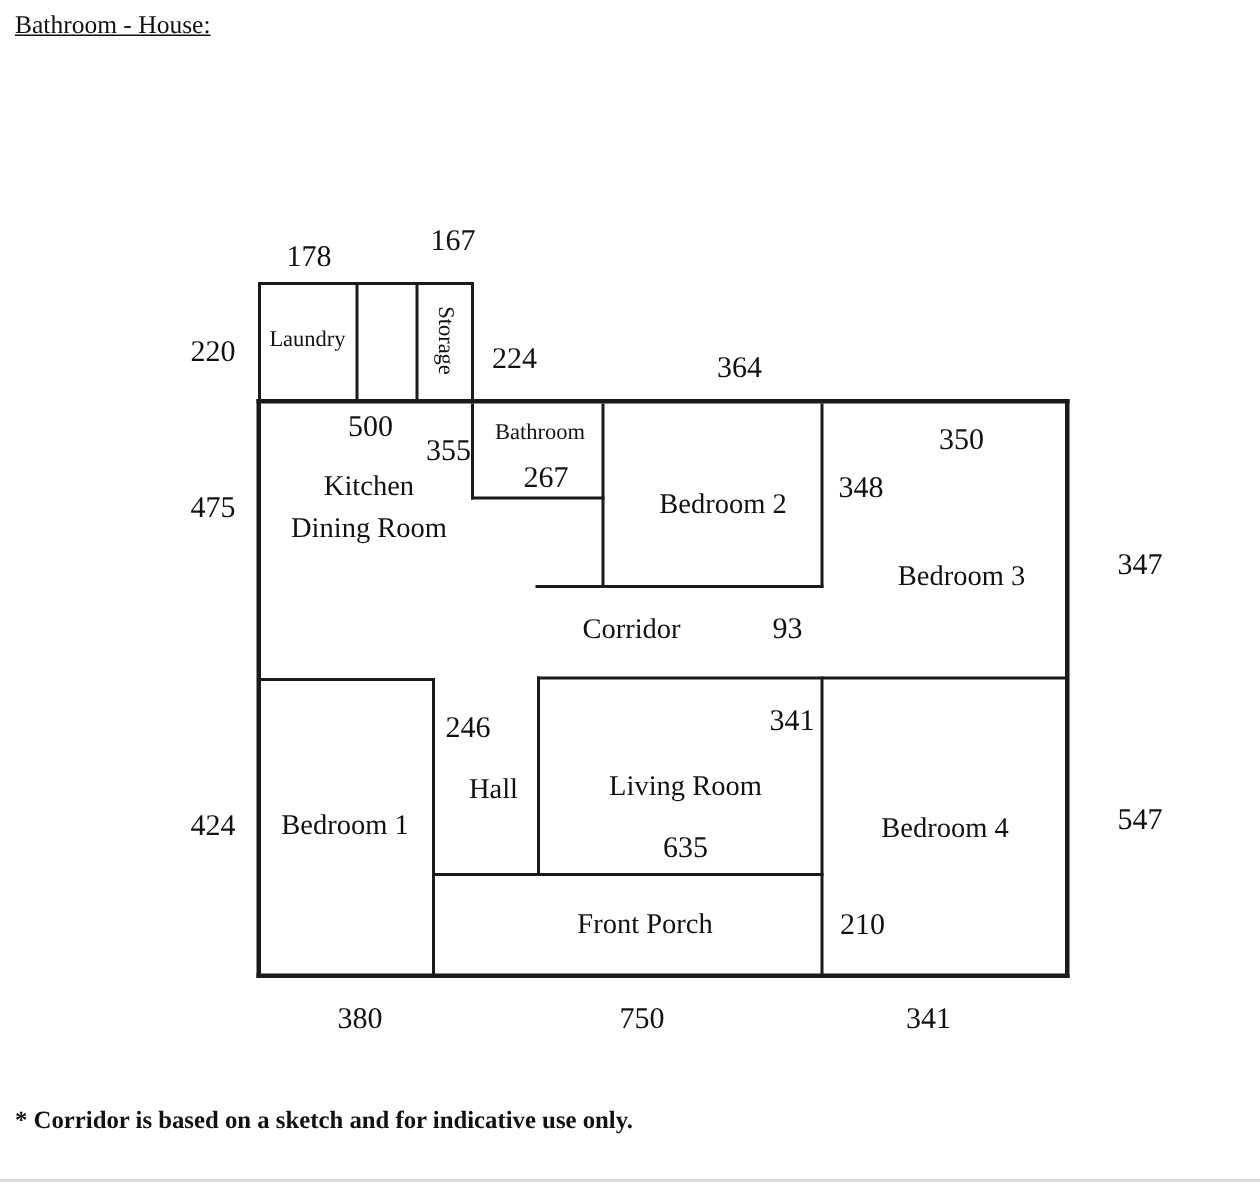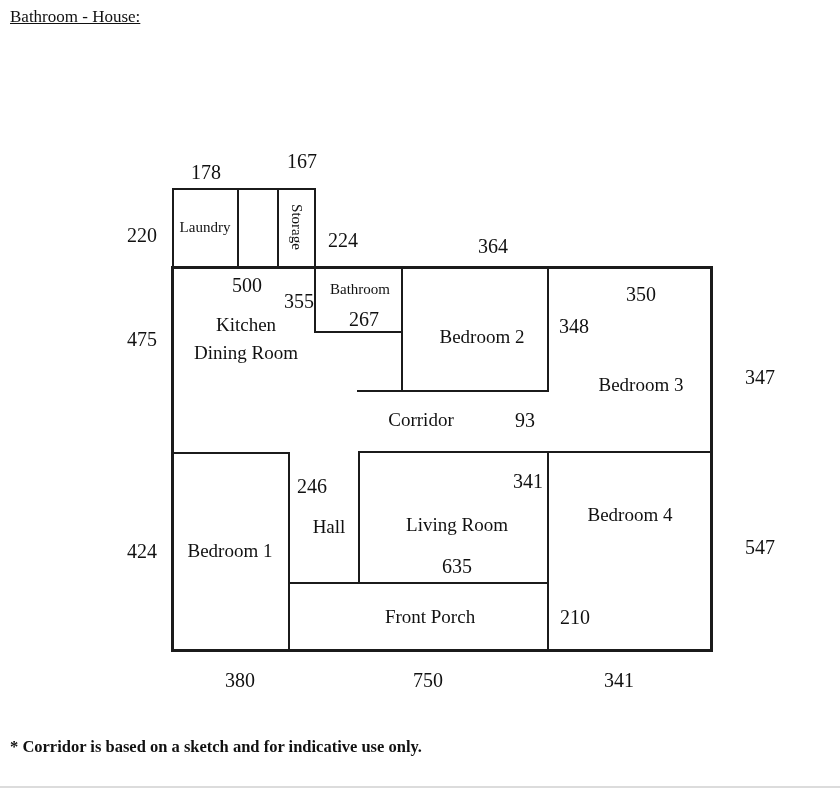--- a/index.html
+++ b/index.html
@@ -71,21 +71,21 @@
   <div class="room two-line" style="left:246px;top:339px;">
     <div>Kitchen</div>
     <div>Dining Room</div>
   </div>
   <span class="room" style="left:482px;top:337px;">Bedroom 2</span>
   <span class="room" style="left:641px;top:357px;margin-top:28px;">Bedroom 3</span>
   <span class="room" style="left:421px;top:420px;">Corridor</span>
   <span class="room" style="left:329px;top:527px;">Hall</span>
   <span class="room" style="left:457px;top:525px;">Living Room</span>
   <span class="room" style="left:230px;top:551px;">Bedroom 1</span>
-  <span class="room" style="left:630px;top:515px;">Bedroom 4</span>
+  <span class="room" style="left:630px;top:553px;">Bedroom 4</span>
   <span class="room" style="left:430px;top:617px;">Front Porch</span>
 
   <span class="dim" style="left:206px;top:172px;">178</span>
   <span class="dim" style="left:302px;top:161px;">167</span>
   <span class="dim" style="left:142px;top:235px;">220</span>
   <span class="dim" style="left:343px;top:240px;">224</span>
   <span class="dim" style="left:493px;top:246px;">364</span>
   <span class="dim" style="left:641px;top:246px;margin-top:48px;">350</span>
   <span class="dim" style="left:247px;top:285px;">500</span>
   <span class="dim" style="left:299px;top:301px;">355</span>

